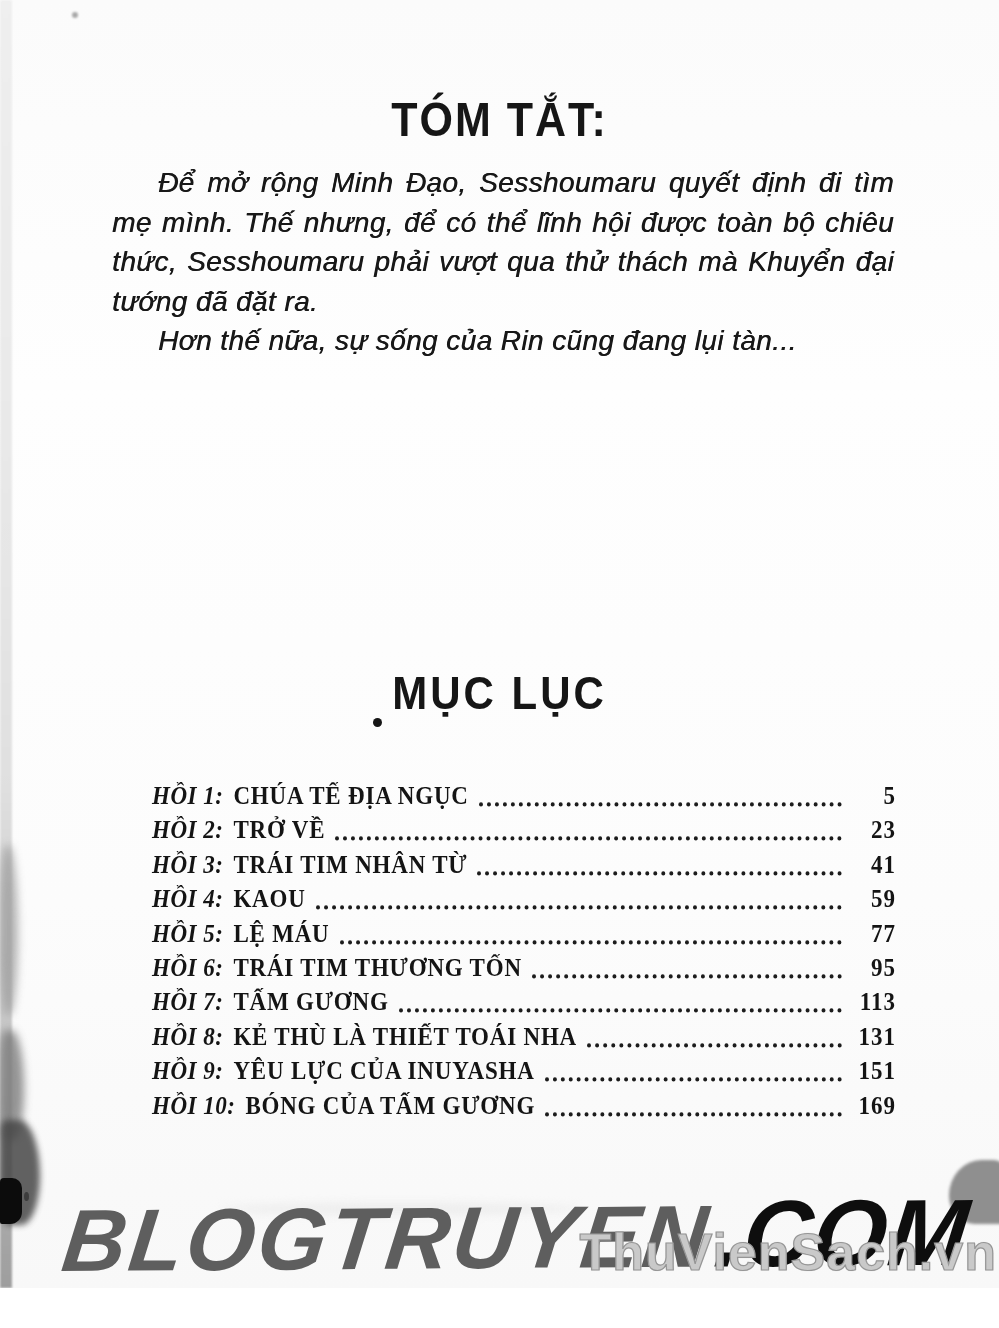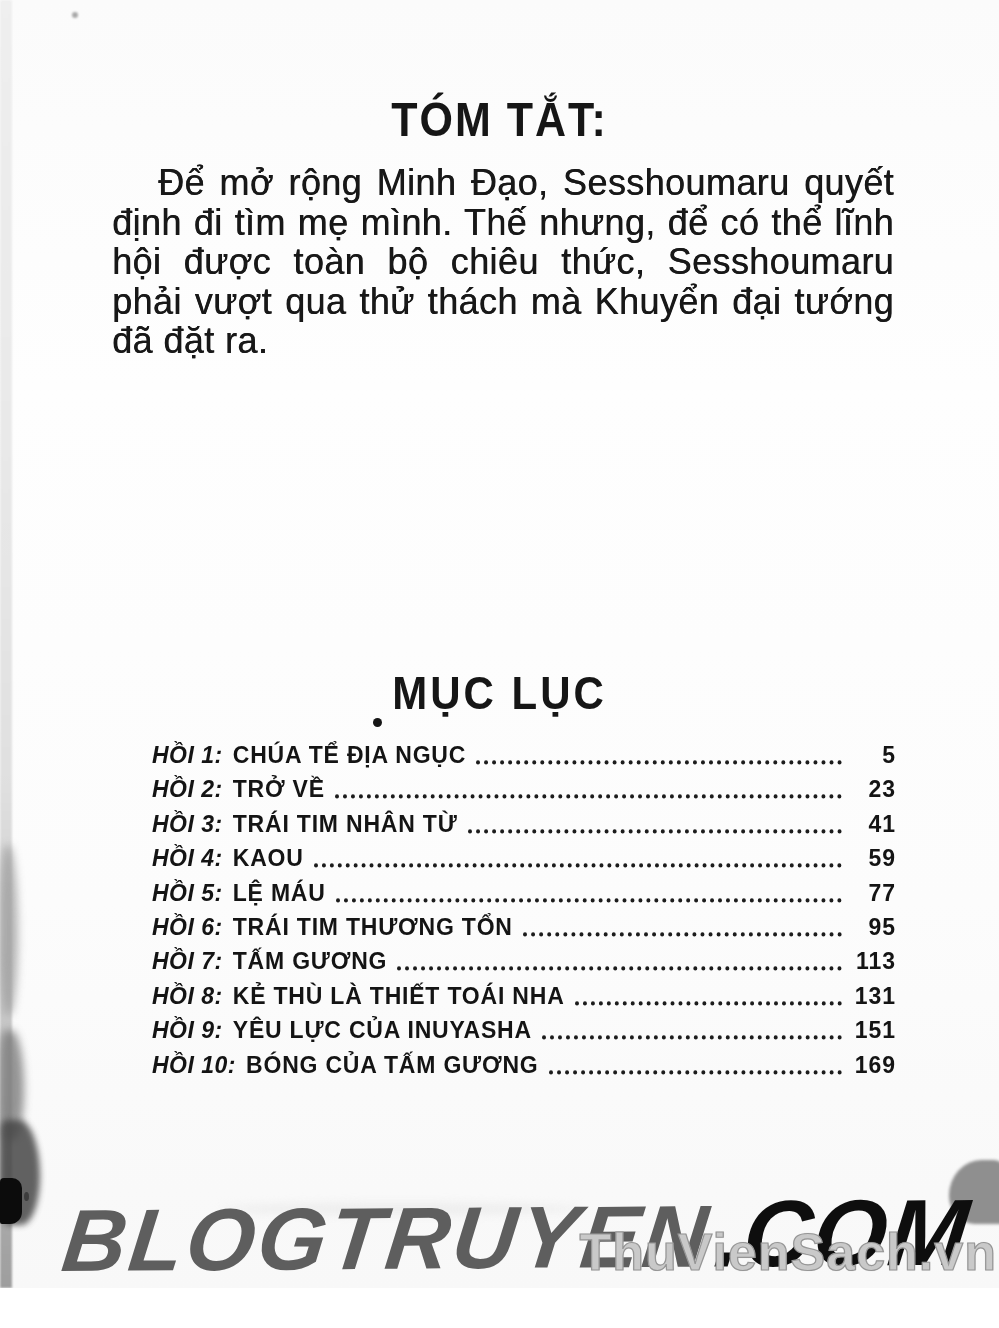--- a/index.html
+++ b/index.html
@@ -57,35 +57,35 @@
 
   
   .summary-title{
     position:absolute;top:92px;left:0;width:100%;
     text-align:center;font-weight:bold;font-size:43px;letter-spacing:2px;
     transform:scaleY(1.12);transform-origin:top center;
     color:#161616;
   }
   .summary-body{
     position:absolute;top:163px;left:112px;width:782px;
-    font-size:36px;line-height:39.5px;
+    font-size:28px;line-height:39.5px;font-style:italic;
     letter-spacing:.4px;color:#181818;
     text-shadow:.45px 0 0 currentColor;
   }
   .summary-body p{margin:0;text-indent:46px;text-align:justify;}
 
   
   .toc-title{
     position:absolute;top:666px;left:0;width:100%;
     text-align:center;font-weight:bold;font-size:42px;letter-spacing:3px;
     transform:scaleY(1.12);transform-origin:top center;
     color:#161616;
   }
   .toc-list{
-    position:absolute;top:738px;left:152px;width:744px;
+    position:absolute;top:780px;left:152px;width:744px;font-family:Liberation Serif, serif;
   }
   .toc-row{
     display:flex;align-items:center;height:34.4px;
     font-size:23px;font-weight:bold;white-space:nowrap;
     transform:scaleY(1.06);
   }
   .ch{font-style:italic;letter-spacing:.5px;color:#141414;}
   .ct{margin-left:10px;letter-spacing:.8px;color:#141414;}
   .leader{
     flex:1;min-width:24px;height:0;
@@ -125,20 +125,21 @@
   <div class="corner-mark"></div>
   <div class="corner-mark-dot"></div>
   <div class="right-blob"></div>
   <div class="stray-dot-top"></div>
   <div class="faint-smear"></div>
 
   <div>
     <div class="summary-title">TÓM TẮT:</div>
     <div class="summary-body">
       <p>Để mở rộng Minh Đạo, Sesshoumaru quyết định đi tìm mẹ mình. Thế nhưng, để có thể lĩnh hội được toàn bộ chiêu thức, Sesshoumaru phải vượt qua thử thách mà Khuyển đại tướng đã đặt ra.</p>
+      <p>Hơn thế nữa, sự sống của Rin cũng đang lụi tàn...</p>
     </div>
   </div>
 
   <div>
     <div class="toc-title">MỤC LỤC</div>
     <div class="toc-dot-mark"></div>
     <div class="toc-list">
       <div class="toc-row">
           <span class="ch">HỒI 1:</span>
           <span class="ct">CHÚA TỂ ĐỊA NGỤC</span>

